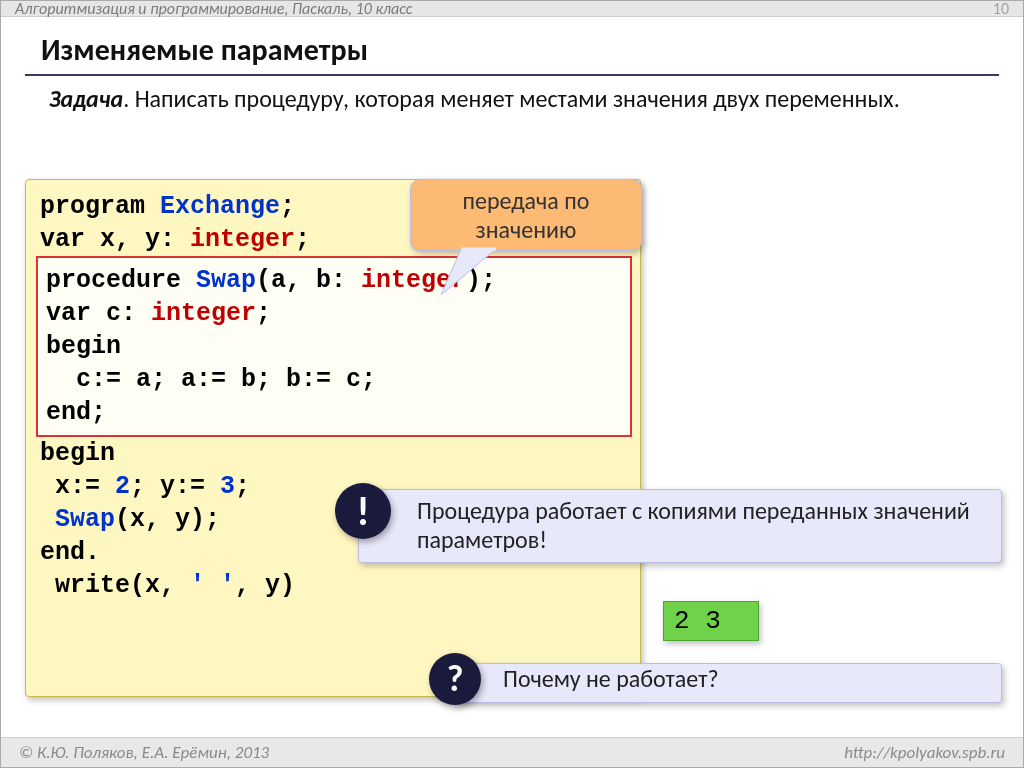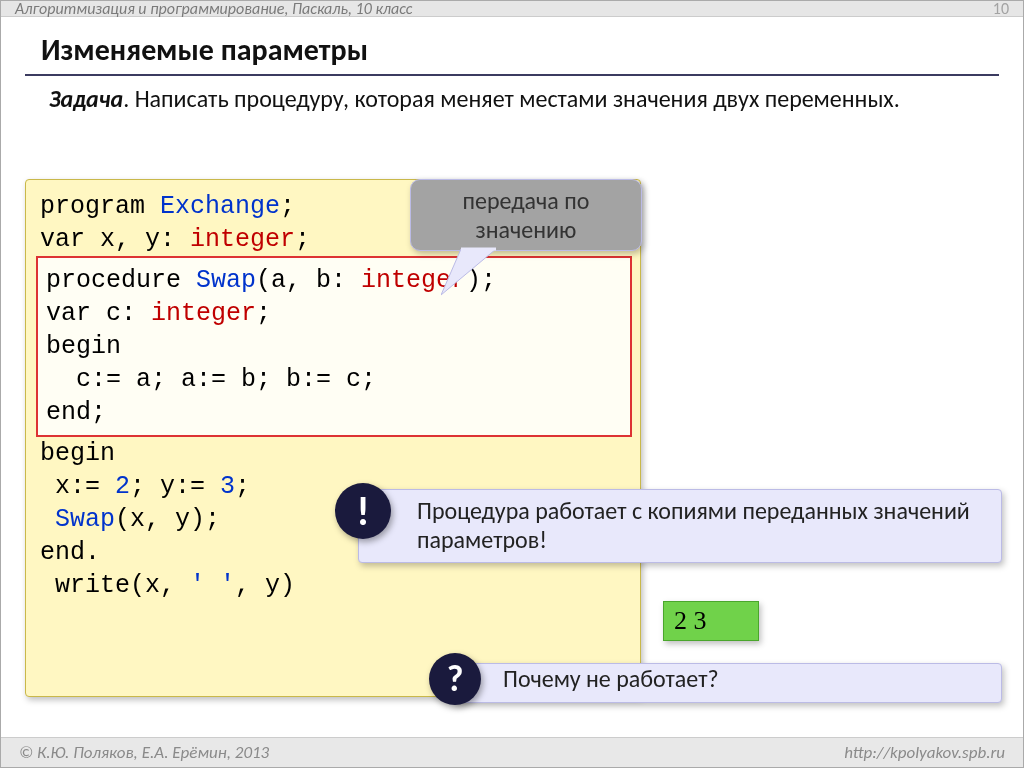--- a/index.html
+++ b/index.html
@@ -6,32 +6,32 @@
   html, body { width: 1024px; height: 768px; font-family: Calibri, Arial, sans-serif; background: #fff; overflow: hidden; }
   .slide { position: relative; width: 1024px; height: 768px; border: 1px solid #aaa; }
   .topbar { display: flex; align-items: center; justify-content: space-between; background: #e6e6e6; border-bottom: 1px solid #ccc; height: 16px; padding: 0 14px; }
   .topbar-title { font-style: italic; color: #7a7a7a; font-size: 16px; }
   .topbar-page { color: #a3a3a3; font-size: 16px; }
   .title { font-size: 30px; font-weight: 700; color: #111; padding: 14px 13px 6px 40px; }
   .hr { height: 2px; background: #3b3b60; margin: 0 24px 6px 24px; }
   .task { font-size: 24px; color: #111; padding: 2px 40px 10px 48px; line-height: 1.25; }
   .task em { font-style: italic; font-weight: bold; }
   .codebox { position: absolute; left: 24px; top: 178px; width: 616px; height: 518px; background: #fff7c2; border: 1px solid #c9b84a; border-radius: 4px; box-shadow: 2px 3px 6px rgba(0,0,0,.25); padding: 10px 12px 10px 14px; }
-  .code { font-family: "Courier New", monospace; font-size: 25px; line-height: 1.32; color: #000; white-space: pre; }
+  .code { font-family: "Courier New", monospace; font-size: 25px; line-height: 1.32; color: #000; white-space: pre; font-weight: bold; }
   .kw-blue { color: #0033cc; }
   .kw-red  { color: #c00000; }
   .innerbox { border: 2px solid #d33; background: #fffef4; margin: 0 -4px; padding: 6px 6px 6px 8px; }
-  .callout { position: absolute; left: 409px; top: 178px; width: 232px; height: 72px; background: #a3a3a3; border: 1px solid #bbbbe6; border-radius: 10px; box-shadow: 2px 3px 6px rgba(0,0,0,.25); display:flex; align-items:center; justify-content:center; text-align:center; font-size:24px; color:#333; }
+  .callout { position: absolute; left: 409px; top: 178px; width: 232px; height: 72px; background: #fdba74; border: 1px solid #bbbbe6; border-radius: 10px; box-shadow: 2px 3px 6px rgba(0,0,0,.25); display:flex; align-items:center; justify-content:center; text-align:center; font-size:24px; color:#333; }
   .callout-tail { position: absolute; left: 440px; top: 246px; width: 0; height: 0; }
   .callout-tail svg { position:absolute; top:0; left:0; }
   .notebox1 { position: absolute; left: 357px; top: 488px; width: 644px; height: 74px; background: #e8e8fb; border:1px solid #bbbbe6; border-radius:4px; box-shadow: 2px 3px 6px rgba(0,0,0,.25); display:flex; align-items:center; padding-left:58px; font-size:24px; color:#222; line-height:1.2;justify-content:center; }
   .badge1 { position:absolute; left: 334px; top: 482px; width:56px; height:56px; background:#1a1a3d; border-radius:50%; box-shadow: 2px 3px 6px rgba(0,0,0,.35); color:#fff; display:flex; align-items:center; justify-content:center; font-size:40px; font-weight:700; }
   .notebox2 { position: absolute; left: 451px; top: 662px; width: 550px; height: 40px; background: #e8e8fb; border:1px solid #bbbbe6; border-radius:4px; box-shadow: 2px 3px 6px rgba(0,0,0,.25); display:flex; padding-left:50px; font-size:24px; color:#222; }
   .badge2 { position:absolute; left: 428px; top: 652px; width:52px; height:52px; background:#1a1a3d; border-radius:50%; box-shadow: 2px 3px 6px rgba(0,0,0,.35); color:#fff; display:flex; align-items:center; justify-content:center; font-size:36px; font-weight:700; }
-  .result { position:absolute; left: 662px; top: 600px; width: 96px; height: 40px; background:#70d24a; border:1px solid #4aa62c; box-shadow: 2px 3px 6px rgba(0,0,0,.25); display:flex; align-items:center; font-family:Liberation Serif, serif; font-size:26px; color:#000; padding-left:10px; }
+  .result { position:absolute; left: 662px; top: 600px; width: 96px; height: 40px; background:#70d24a; border:1px solid #4aa62c; box-shadow: 2px 3px 6px rgba(0,0,0,.25); display:flex; align-items:center; font-family:Liberation Mono, monospace; font-size:26px; color:#000; padding-left:10px; }
   .footer { position:absolute; left:0; bottom:0; width:100%; height:30px; background:#e8e8e8; border-top:1px solid #ccc; display:flex; align-items:center; justify-content:space-between; padding:0 18px; font-style:italic; color:#8a8a8a; font-size:17px; }
 </style>
 </head>
 <body>
 
 <div class="slide">
 
   <div class="topbar">
     <div class="topbar-title">Алгоритмизация и программирование, Паскаль, 10 класс</div>
     <div class="topbar-page">10</div>

